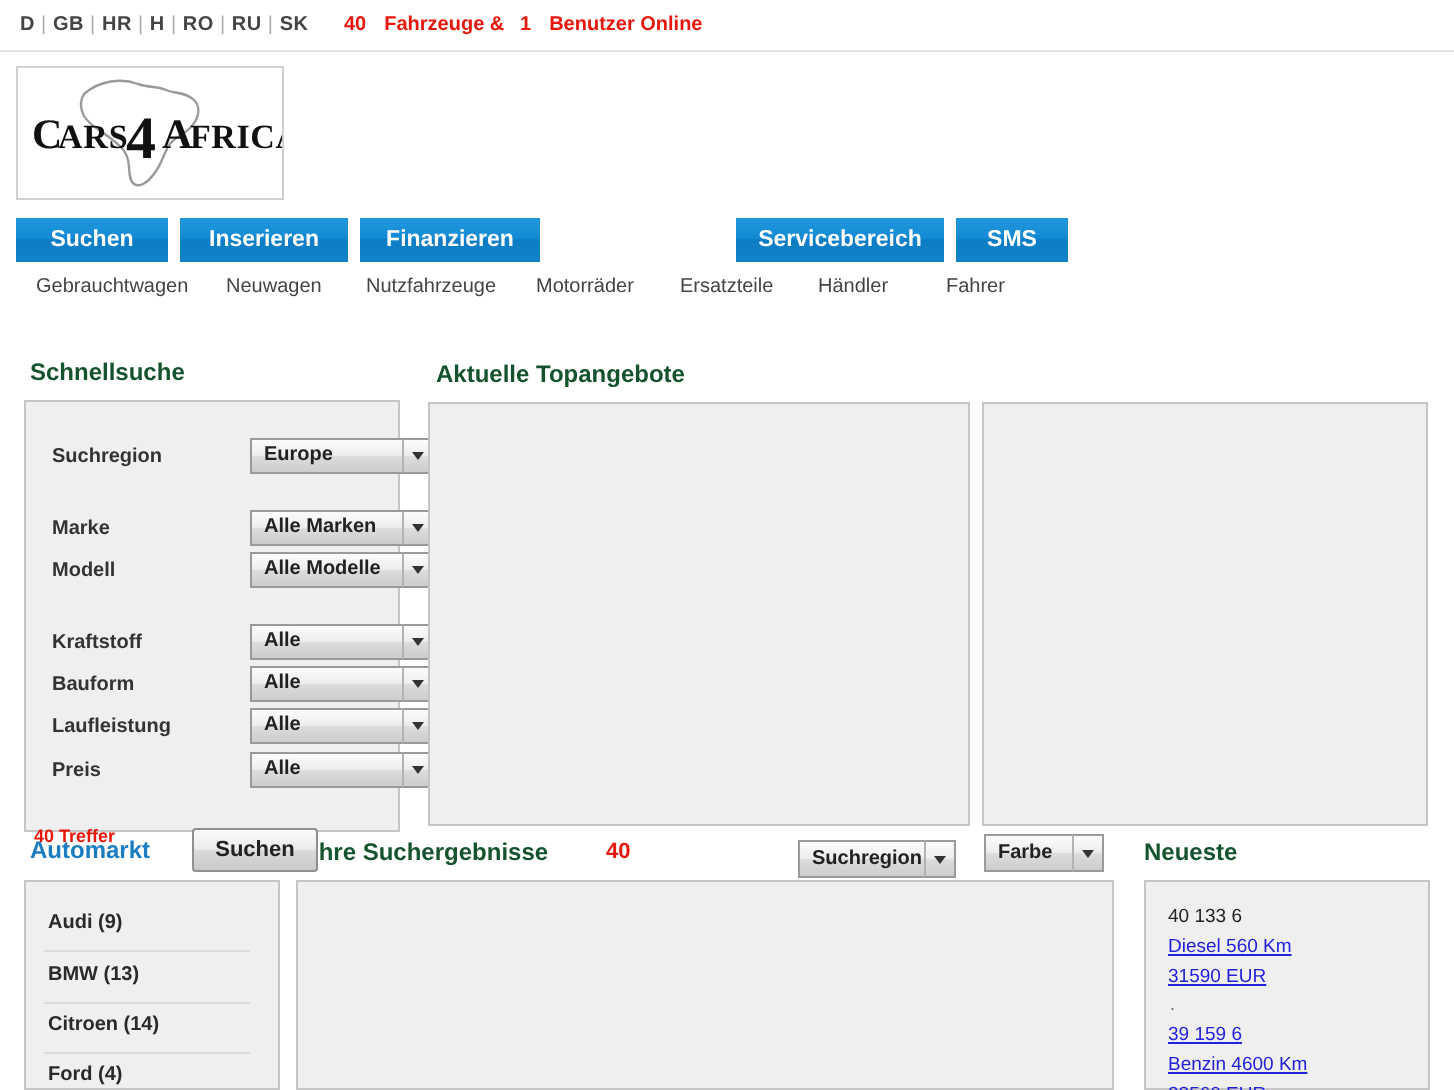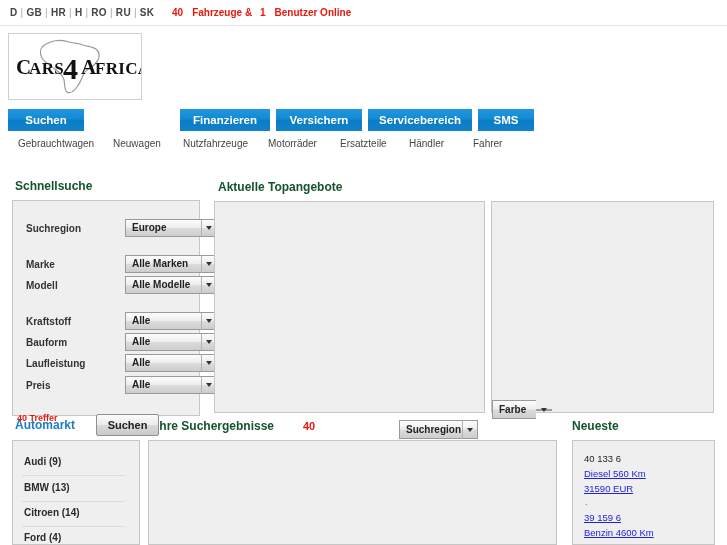--- a/index.html
+++ b/index.html
@@ -324,22 +324,22 @@
     <text x="7" y="40" font-family="'Liberation Serif', serif" font-size="21" font-weight="bold" fill="#111111" letter-spacing="0.4">C</text>
     <text x="20" y="40" font-family="'Liberation Serif', serif" font-size="17" font-weight="bold" fill="#111111" letter-spacing="0.4">ARS</text>
     <text x="54" y="45" font-family="'Liberation Serif', serif" font-size="30" font-weight="bold" fill="#111111">4</text>
     <text x="72" y="40" font-family="'Liberation Serif', serif" font-size="21" font-weight="bold" fill="#111111" letter-spacing="0.3">A</text>
     <text x="86" y="40" font-family="'Liberation Serif', serif" font-size="17" font-weight="bold" fill="#111111" letter-spacing="0.3">FRICA</text>
   </svg>
 </div>
 
 <div class="mainnav">
   <div class="navtab" style="left: 0px; width: 76px;"><span>Suchen</span></div>
+  <div class="navtab" style="left: 82px; width: 84px;"><span>Inserieren</span></div>
   <div class="navtab" style="left: 172px; width: 90px;"><span>Finanzieren</span></div>
-  <div class="navtab" style="left: 268px; width: 86px;"><span>Versichern</span></div>
   <div class="navtab" style="left: 360px; width: 104px;"><span>Servicebereich</span></div>
   <div class="navtab" style="left: 470px; width: 56px;"><span>SMS</span></div>
 </div>
 
 <div class="subnav">
   <div class="subnav-item" style="left: 18px;">Gebrauchtwagen</div>
   <div class="subnav-item" style="left: 113px;">Neuwagen</div>
   <div class="subnav-item" style="left: 183px;">Nutzfahrzeuge</div>
   <div class="subnav-item" style="left: 268px;">Motorräder</div>
   <div class="subnav-item" style="left: 340px;">Ersatzteile</div>
@@ -419,21 +419,21 @@
 
 <div class="btn" style="left:96px; top:414px; width:63px; height:22px; line-height:20px;">Suchen</div>
 
 <div class="results-count">40</div>
 
 <div class="sel" style="position:absolute; left:371px; top:420px; width:79px; height:19px;">
   <div class="sel-body" style="line-height:17px;">Suchregion</div>
   <div class="sel-arrow"></div>
 </div>
 
-<div class="sel" style="position:absolute; left:464px; top:400px; width:60px; height:19px;align-items:center;">
+<div class="sel" style="position:absolute; left:464px; top:417px; width:60px; height:19px;">
   <div class="sel-body" style="line-height:17px;">Farbe</div>
   <div class="sel-arrow"></div>
 </div>
 
 <div class="panel" id="brand-panel">
   <div class="brand-item" style="top:15px;">Audi (9)</div>
   <div class="brand-rule" style="top:34px;"></div>
   <div class="brand-item" style="top:41px;">BMW (13)</div>
   <div class="brand-rule" style="top:60px;"></div>
   <div class="brand-item" style="top:66px;">Citroen (14)</div>

